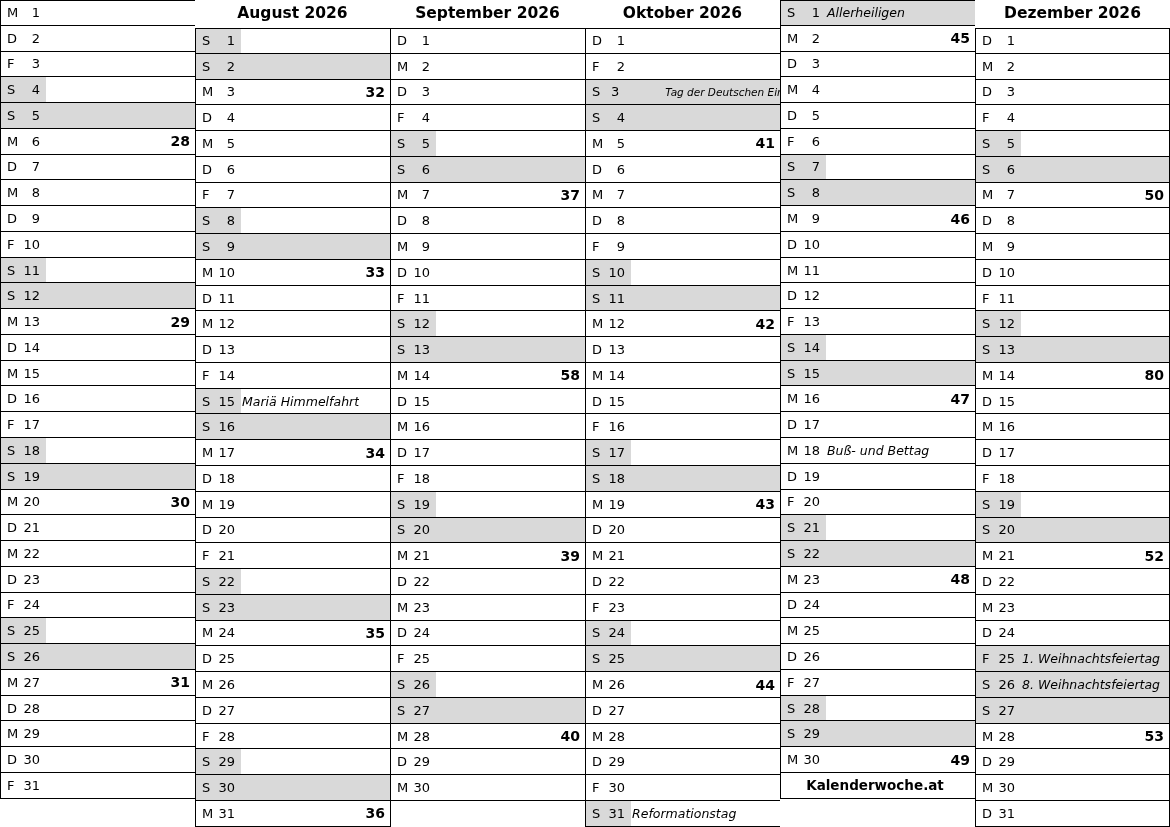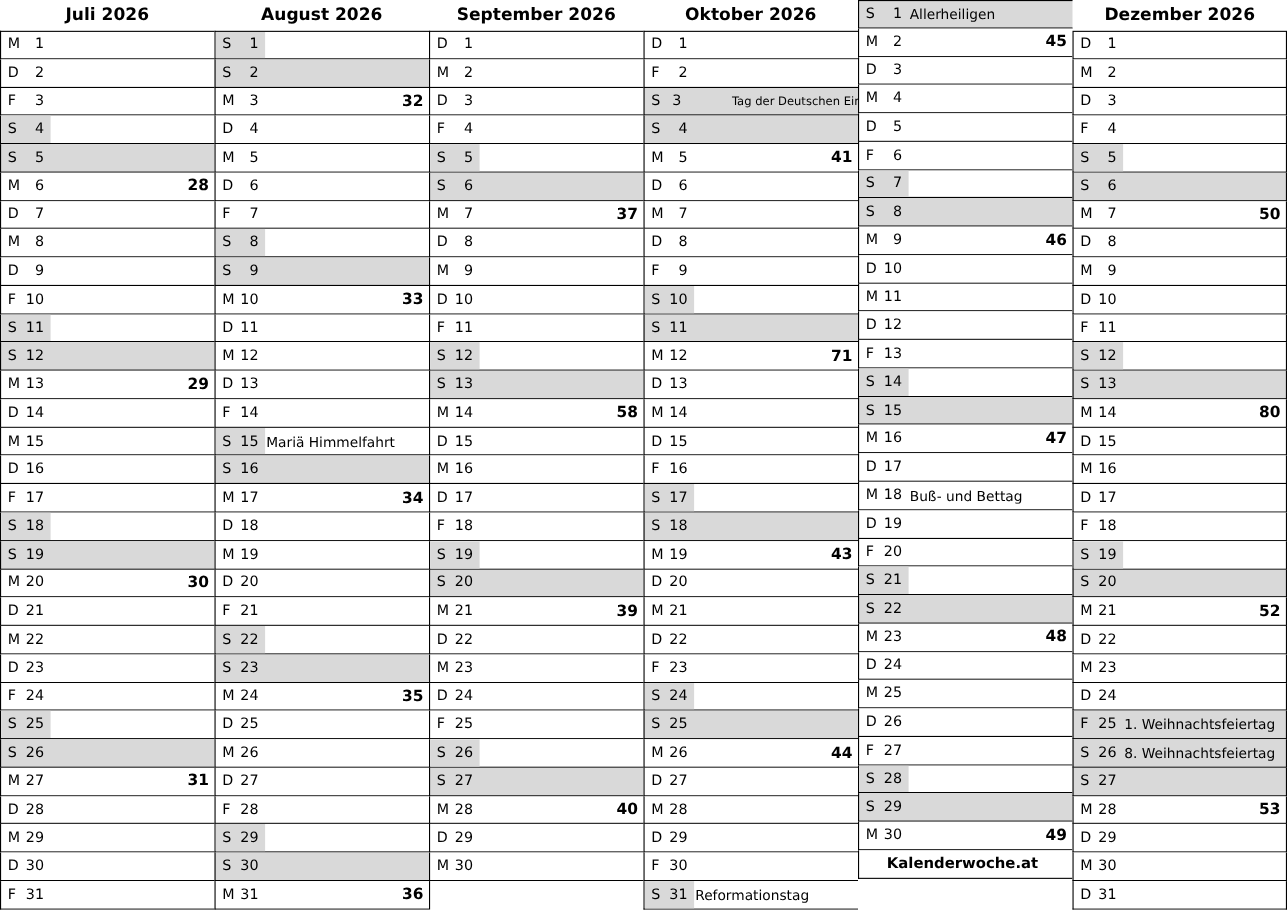--- a/index.html
+++ b/index.html
@@ -108,20 +108,21 @@
     white-space: nowrap;
   }
 
   .holiday {
     position: relative;
     z-index: 2;
     padding-left: 7px;
     font-size: 12.5px;
     white-space: nowrap;
     overflow: hidden;
+    font-style: italic;
   }
   .holiday.small {
     font-size: 10.5px;
     padding-left: 6px;
     margin-left: 40px;
   }
 
   .week {
     position: relative;
     z-index: 2;
@@ -142,21 +143,20 @@
     padding-right: 6px;
     box-sizing: border-box;
     white-space: nowrap;
   }
 </style>
 </head>
 <body>
 
 <div id="calendar">
     <div class="month-col">
-      <div class="month-title">Juli 2026</div>
       <div class="days">
         <div class="day-row first">
           <span class="dow">M</span>
           <span class="dnum">1</span>
         </div>
         <div class="day-row">
           <span class="dow">D</span>
           <span class="dnum">2</span>
         </div>
         <div class="day-row">
@@ -605,21 +605,21 @@
           <span class="dow">S</span>
           <span class="dnum">10</span>
         </div>
         <div class="day-row shade-full">
           <span class="dow">S</span>
           <span class="dnum">11</span>
         </div>
         <div class="day-row">
           <span class="dow">M</span>
           <span class="dnum">12</span>
-          <span class="week">71</span>
+          <span class="week">42</span>
         </div>
         <div class="day-row">
           <span class="dow">D</span>
           <span class="dnum">13</span>
         </div>
         <div class="day-row">
           <span class="dow">M</span>
           <span class="dnum">14</span>
         </div>
         <div class="day-row">

